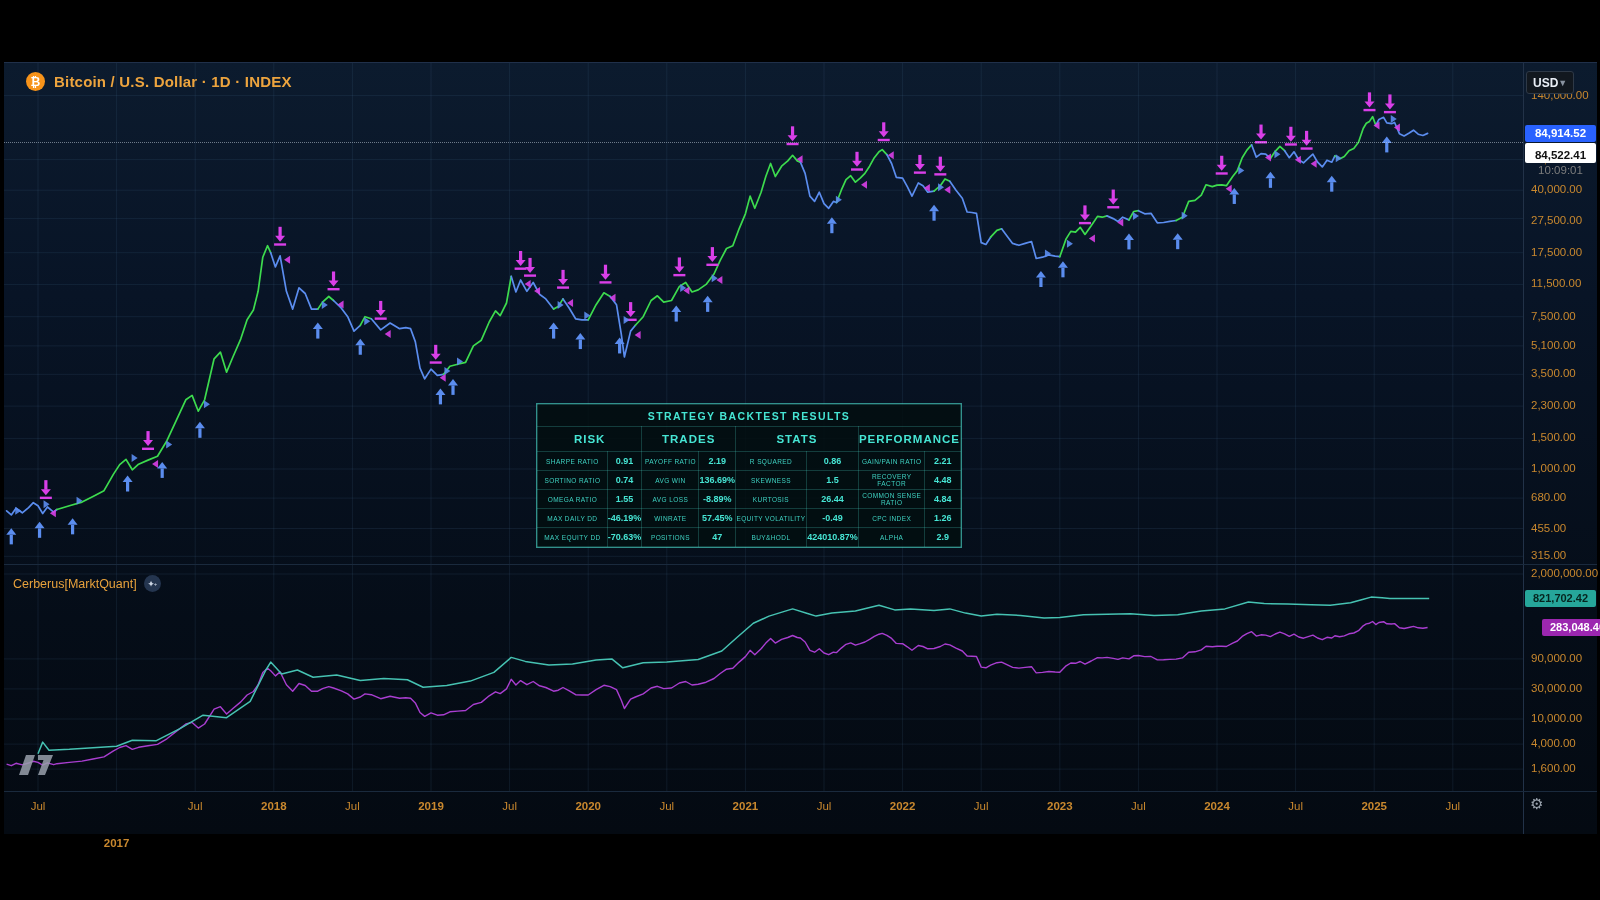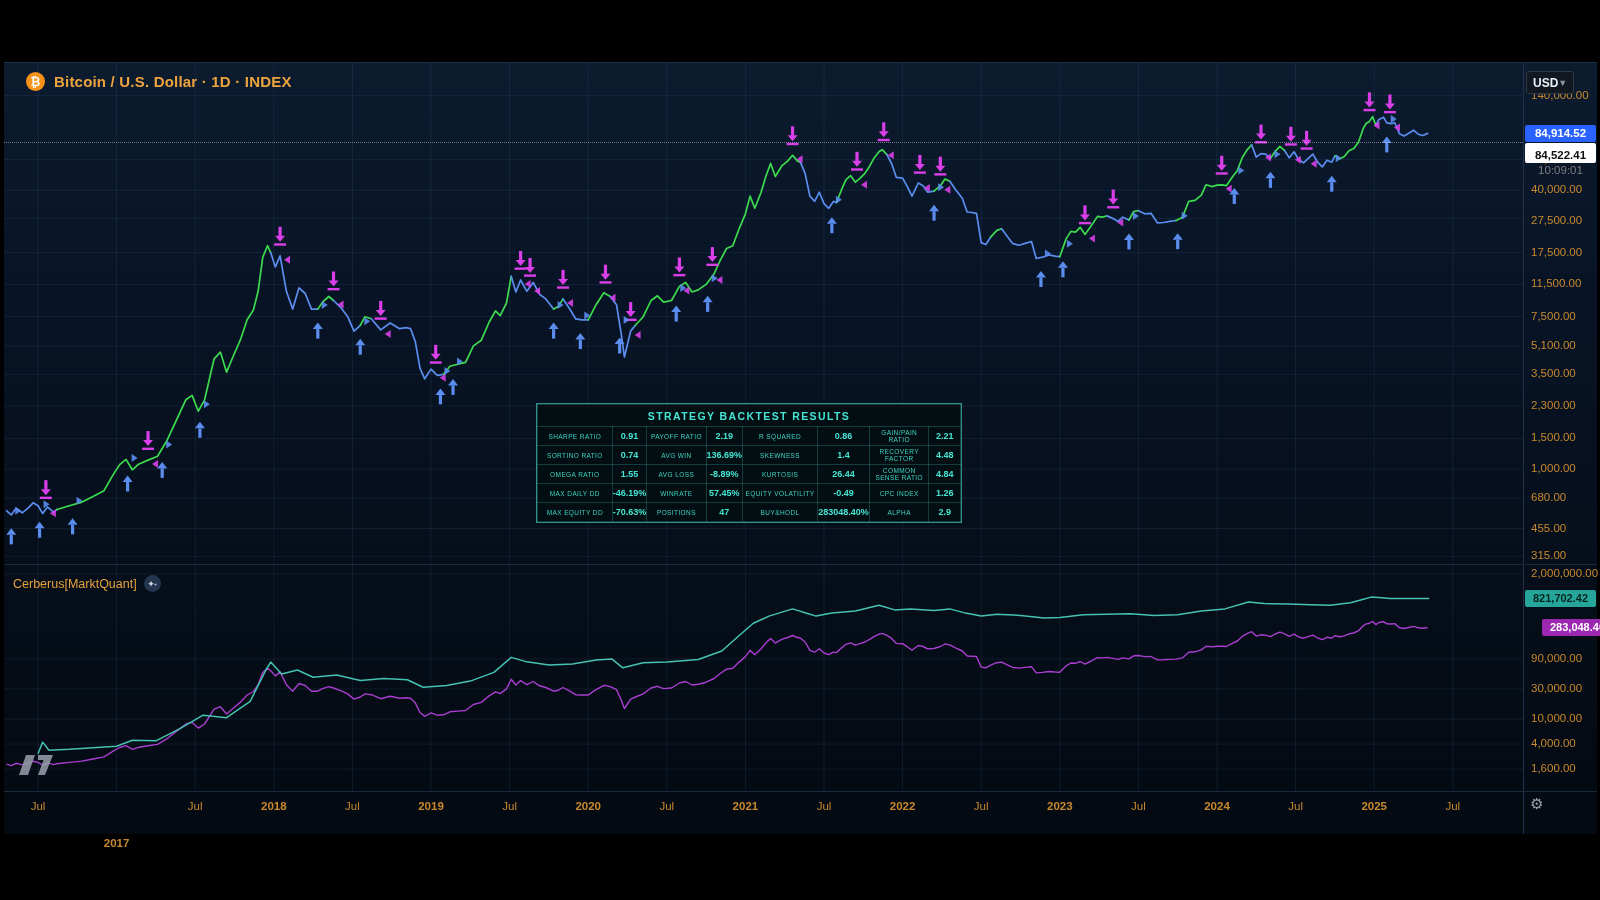--- a/index.html
+++ b/index.html
@@ -330,36 +330,42 @@
             <col style="width: 76px;">
             <col style="width: 52px;">
             <col style="width: 60px;">
             <col style="width: 32px;">
           </colgroup>
           <tbody>
             <tr>
               <td class="t-title" colspan="8">STRATEGY BACKTEST RESULTS</td>
             </tr>
             <tr>
+              <td class="t-group" colspan="2">RISK</td>
+              <td class="t-group g-start" colspan="2">TRADES</td>
+              <td class="t-group g-start" colspan="2">STATS</td>
+              <td class="t-group g-start" colspan="2">PERFORMANCE</td>
+            </tr>
+            <tr>
               <td class="t-label">SHARPE RATIO</td>
               <td class="t-val">0.91</td>
               <td class="t-label g-start">PAYOFF RATIO</td>
               <td class="t-val">2.19</td>
               <td class="t-label g-start">R SQUARED</td>
               <td class="t-val">0.86</td>
               <td class="t-label g-start">GAIN/PAIN RATIO</td>
               <td class="t-val">2.21</td>
             </tr>
             <tr>
               <td class="t-label">SORTINO RATIO</td>
               <td class="t-val">0.74</td>
               <td class="t-label g-start">AVG WIN</td>
               <td class="t-val">136.69%</td>
               <td class="t-label g-start">SKEWNESS</td>
-              <td class="t-val">1.4</td>
+              <td class="t-val">1.5</td>
               <td class="t-label g-start">RECOVERY FACTOR</td>
               <td class="t-val">4.48</td>
             </tr>
             <tr>
               <td class="t-label">OMEGA RATIO</td>
               <td class="t-val">1.55</td>
               <td class="t-label g-start">AVG LOSS</td>
               <td class="t-val">-8.89%</td>
               <td class="t-label g-start">KURTOSIS</td>
               <td class="t-val">26.44</td>
@@ -375,21 +381,21 @@
               <td class="t-val">-0.49</td>
               <td class="t-label g-start">CPC INDEX</td>
               <td class="t-val">1.26</td>
             </tr>
             <tr>
               <td class="t-label">MAX EQUITY DD</td>
               <td class="t-val">-70.63%</td>
               <td class="t-label g-start">POSITIONS</td>
               <td class="t-val">47</td>
               <td class="t-label g-start">BUY&amp;HODL</td>
-              <td class="t-val">283048.40%</td>
+              <td class="t-val">424010.87%</td>
               <td class="t-label g-start">ALPHA</td>
               <td class="t-val">2.9</td>
             </tr>
           </tbody>
         </table>
 
       <div class="cerberus-row">
         <span class="cerberus-label">Cerberus[MarktQuant]</span>
         <span class="sparkle-btn">✦<span style="font-size:6px;margin-left:-1px;">+</span></span>
       </div>

